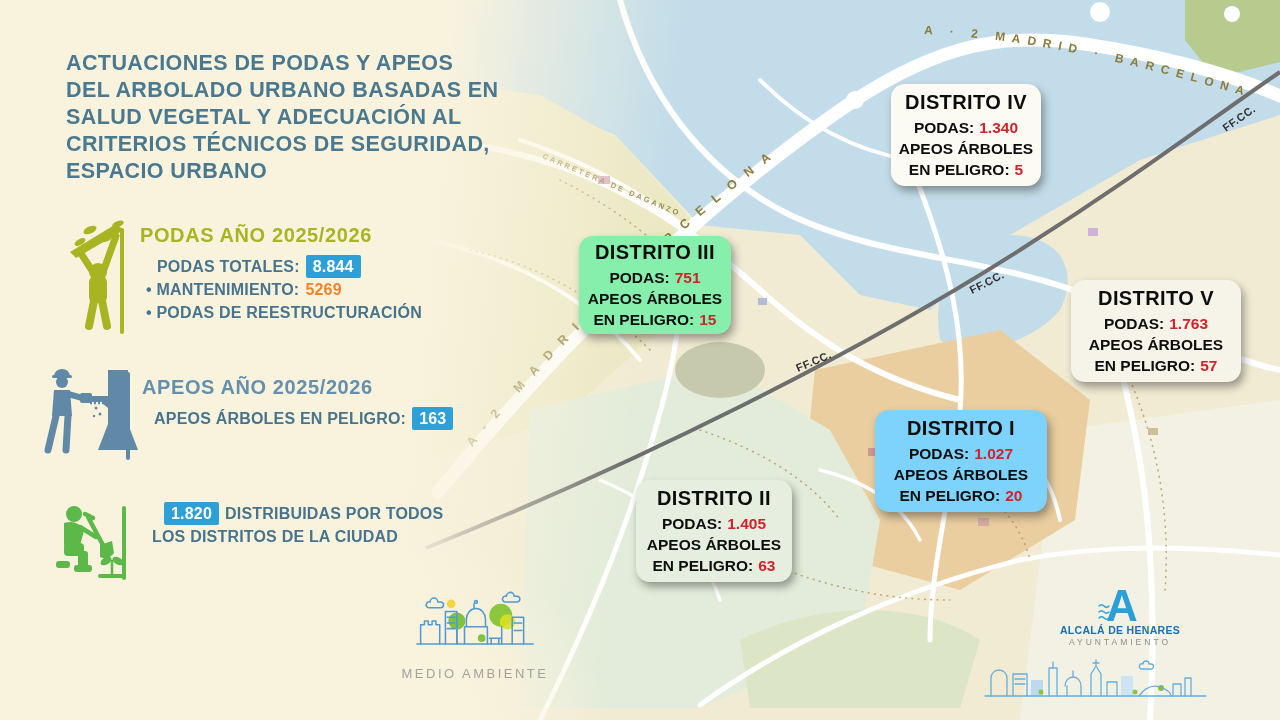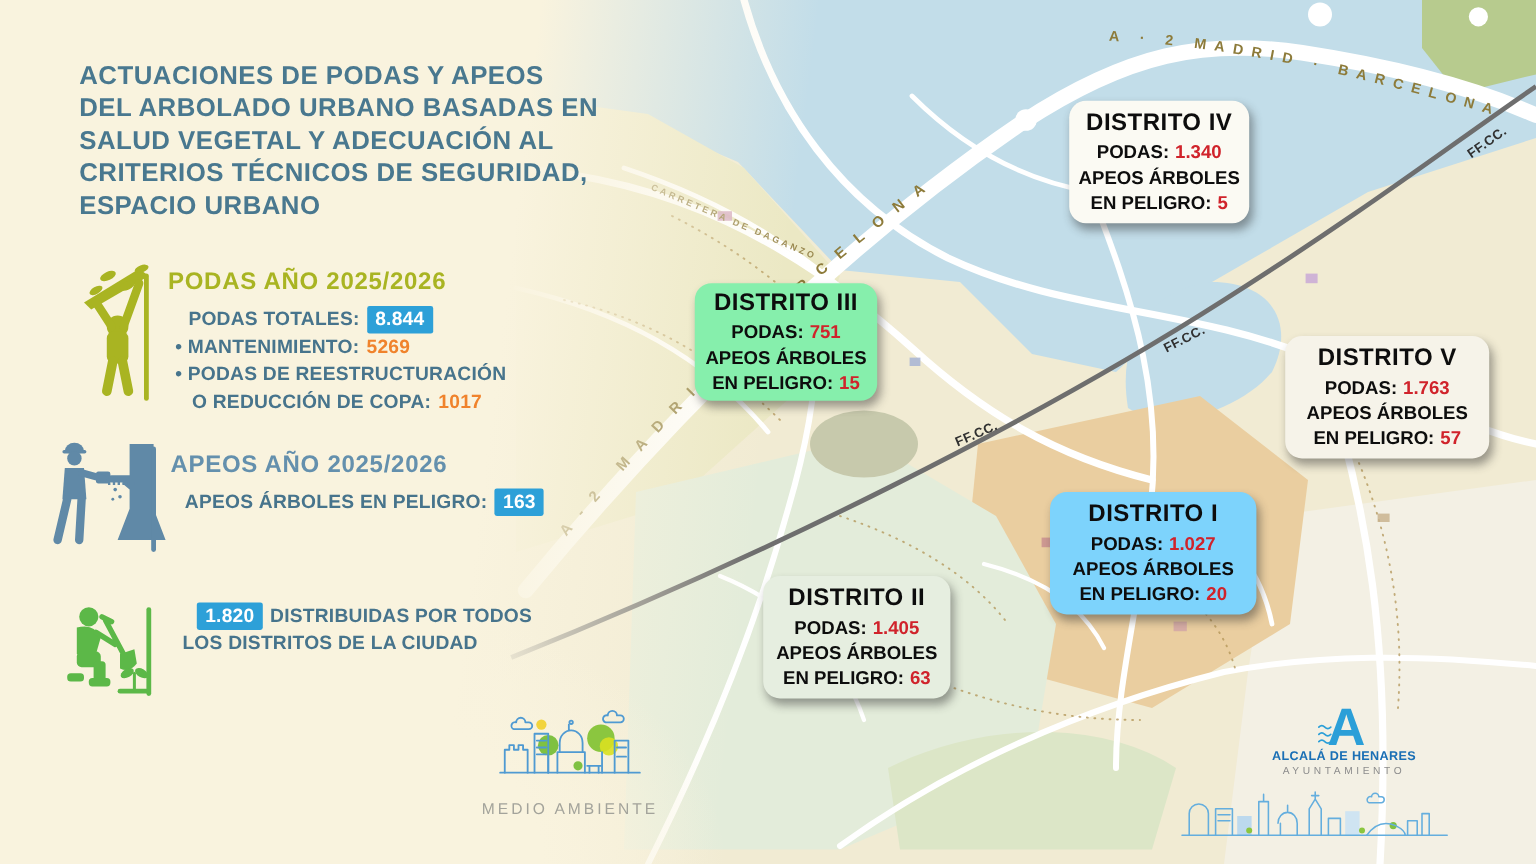--- a/index.html
+++ b/index.html
@@ -181,23 +181,20 @@
     <h2 class="sec-h h-podas">PODAS AÑO 2025/2026</h2>
     <div class="row ind-17">
       <span>PODAS TOTALES:</span><span class="badge">8.844</span>
     </div>
     <div class="row ind-6">
       <span>• MANTENIMIENTO:</span><span class="orange">5269</span>
     </div>
     <div class="row ind-6">
       <span>• PODAS DE REESTRUCTURACIÓN</span>
     </div>
-    <div class="row ind-20">
-      <span>O REDUCCIÓN DE COPA:</span><span class="orange">1017</span>
-    </div>
   </div>
 
   <svg class="icon-abs" style="left:40px;top:366px" width="100" height="92" viewBox="0 0 100 92">
     <g fill="#6089a7">
       <path d="M14,10 a8,7 0 0 1 16,0 z"></path>
       <rect x="12" y="9" width="20" height="3" rx="1.5"></rect>
       <circle cx="22" cy="16" r="6"></circle>
       <path d="M14,24 L30,24 L32,50 L12,50 Z"></path>
       <rect x="40" y="27" width="12" height="10" rx="2"></rect>
       <rect x="50" y="30" width="26" height="6" rx="3"></rect>

